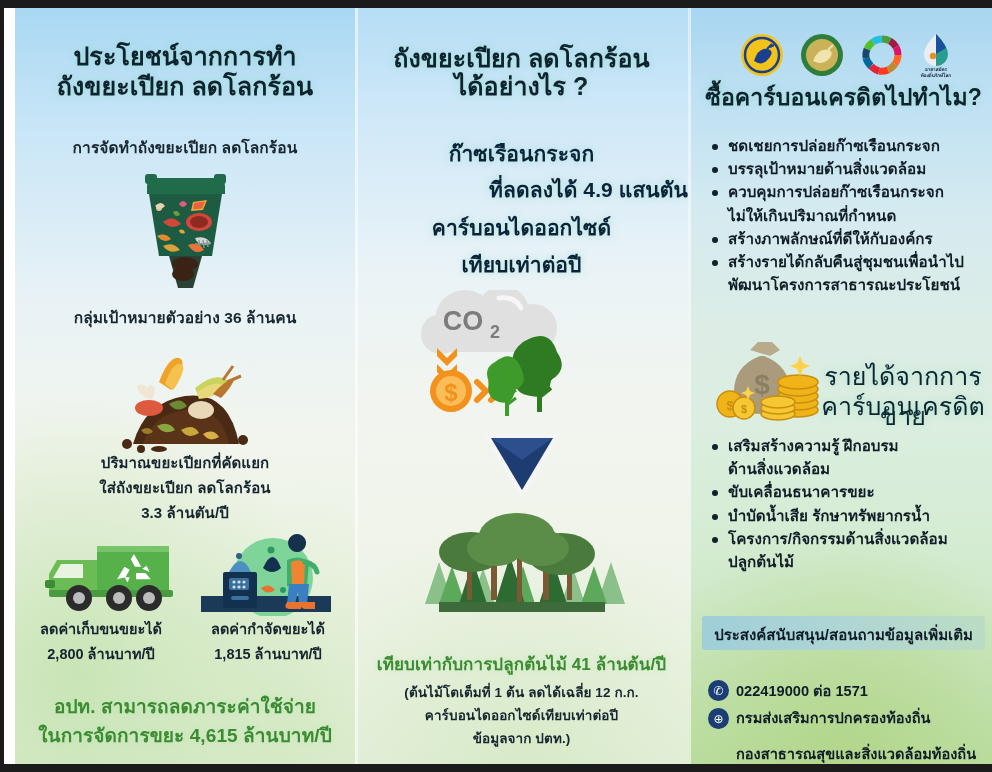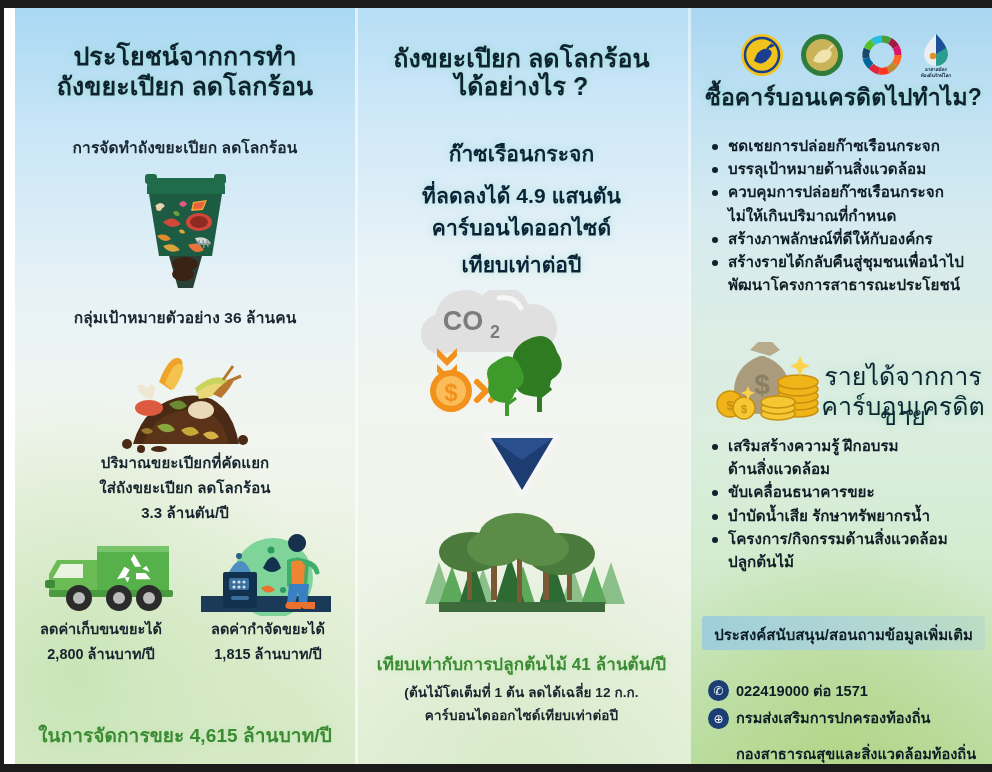--- a/index.html
+++ b/index.html
@@ -191,31 +191,32 @@
         <path d="M100 68 q-2 6 4 7 h10 v-7z" fill="#e8722e"></path>
         <path d="M104 28 q10 2 12 10" stroke="#3fae6a" stroke-width="5" fill="none" stroke-linecap="round"></path>
       </svg>
     </div>
 
     <div style="position:absolute;left:6px;top:612px;width:160px;text-align:center;" class="caption">ลดค่าเก็บขนขยะได้</div>
     <div style="position:absolute;left:6px;top:637px;width:160px;text-align:center;" class="caption">2,800 ล้านบาท/ปี</div>
     <div style="position:absolute;left:172px;top:612px;width:162px;text-align:center;" class="caption">ลดค่ากำจัดขยะได้</div>
     <div style="position:absolute;left:172px;top:637px;width:162px;text-align:center;" class="caption">1,815 ล้านบาท/ปี</div>
 
+    <div class="t greenbig" style="top:688px;">อปท. สามารถลดภาระค่าใช้จ่าย</div>
     <div class="t greenbig" style="top:717px;">ในการจัดการขยะ 4,615 ล้านบาท/ปี</div>
   </div>
 
   <div class="col col-2">
     <div class="gap-2"></div>
 
     <div class="t h1" style="top:36px;">ถังขยะเปียก ลดโลกร้อน</div>
     <div class="t h1" style="top:64px;">ได้อย่างไร ?</div>
 
     <div class="t bignum" style="top:134px;">ก๊าซเรือนกระจก</div>
-    <div class="t bignum" style="top:176px;">ที่ลดลงได้ 4.9 แสนตัน</div>
+    <div class="t bignum" style="top:170px;text-align:right;">ที่ลดลงได้ 4.9 แสนตัน</div>
     <div class="t bignum" style="top:208px;">คาร์บอนไดออกไซด์</div>
     <div class="t bignum" style="top:245px;">เทียบเท่าต่อปี</div>
 
     <div class="svgbox" style="left:40px;top:282px;width:200px;height:135px;">
       <svg viewBox="0 0 200 135" width="200" height="135">
         <g fill="#e0e0e0">
           <circle cx="70" cy="30" r="30"></circle>
             <circle cx="108" cy="22" r="26"></circle>
           <circle cx="138" cy="38" r="24"></circle>
             <circle cx="46" cy="44" r="20"></circle>
@@ -293,20 +294,21 @@
           <ellipse cx="84" cy="40" rx="28" ry="18"></ellipse>
           <ellipse cx="130" cy="40" rx="28" ry="18"></ellipse>
         </g>
         <rect x="28" y="94" width="166" height="10" fill="#3d6b3c"></rect>
       </svg>
     </div>
 
     <div class="t greenbig" style="top:647px;font-size:17px;">เทียบเท่ากับการปลูกต้นไม้ 41 ล้านต้น/ปี</div>
     <div class="t smallnote" style="top:676px;">(ต้นไม้โตเต็มที่ 1 ต้น ลดได้เฉลี่ย 12 ก.ก.</div>
     <div class="t smallnote" style="top:699px;">คาร์บอนไดออกไซด์เทียบเท่าต่อปี</div>
+    <div class="t smallnote" style="top:722px;">ข้อมูลจาก ปตท.)</div>
   </div>
 
   <div class="col col-3">
     <div class="gap-2"></div>
 
     <div style="position:absolute;left:52px;top:18px;width:228px;height:58px;display:flex;align-items:center;gap:16px;">
       <svg width="44" height="44" viewBox="0 0 44 44">
         <circle cx="22" cy="22" r="21" fill="#f2c31a"></circle>
         <circle cx="22" cy="22" r="17" fill="none" stroke="#1b3f8f" stroke-width="2.5"></circle>
         <path d="M14 28 q4 -14 14 -12 q6 2 2 8 q-6 8 -12 6z" fill="#1b3f8f"></path>

